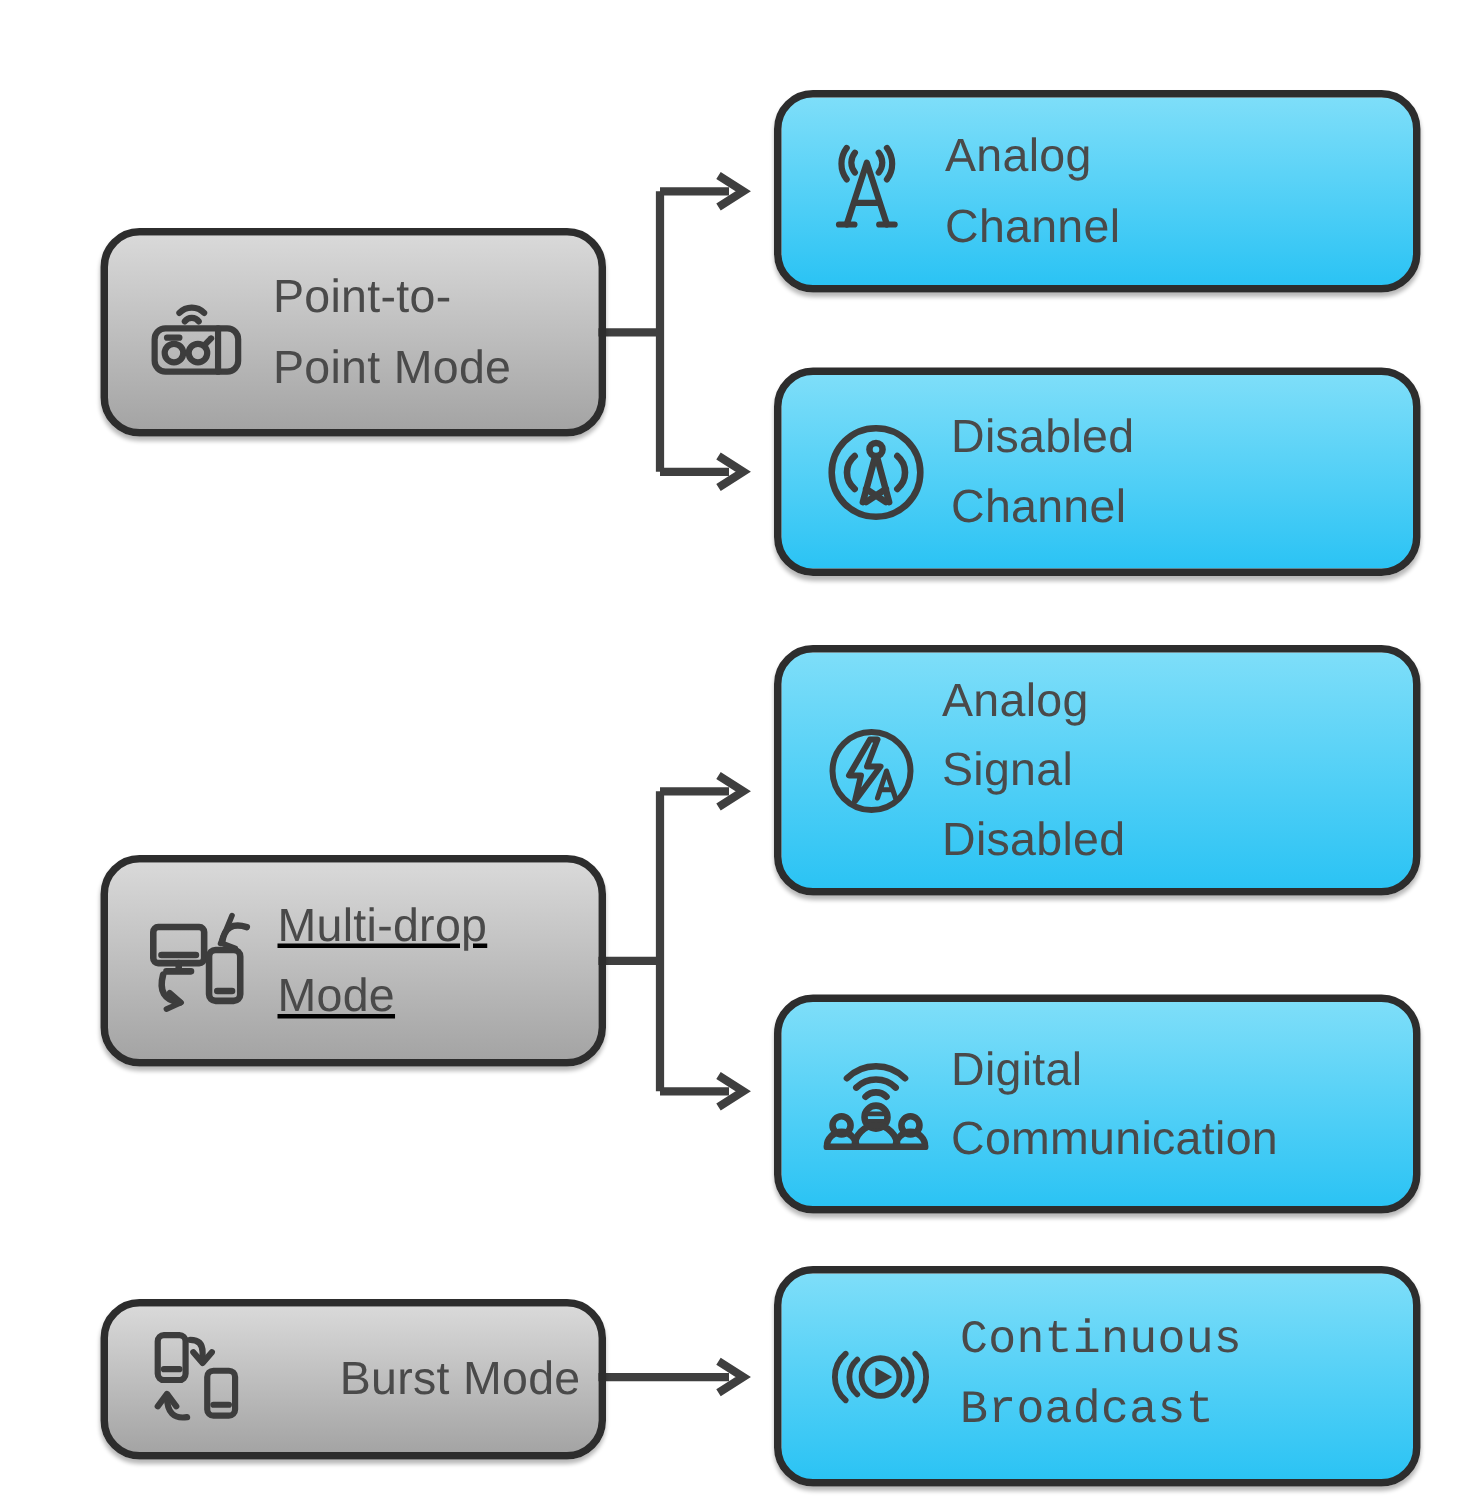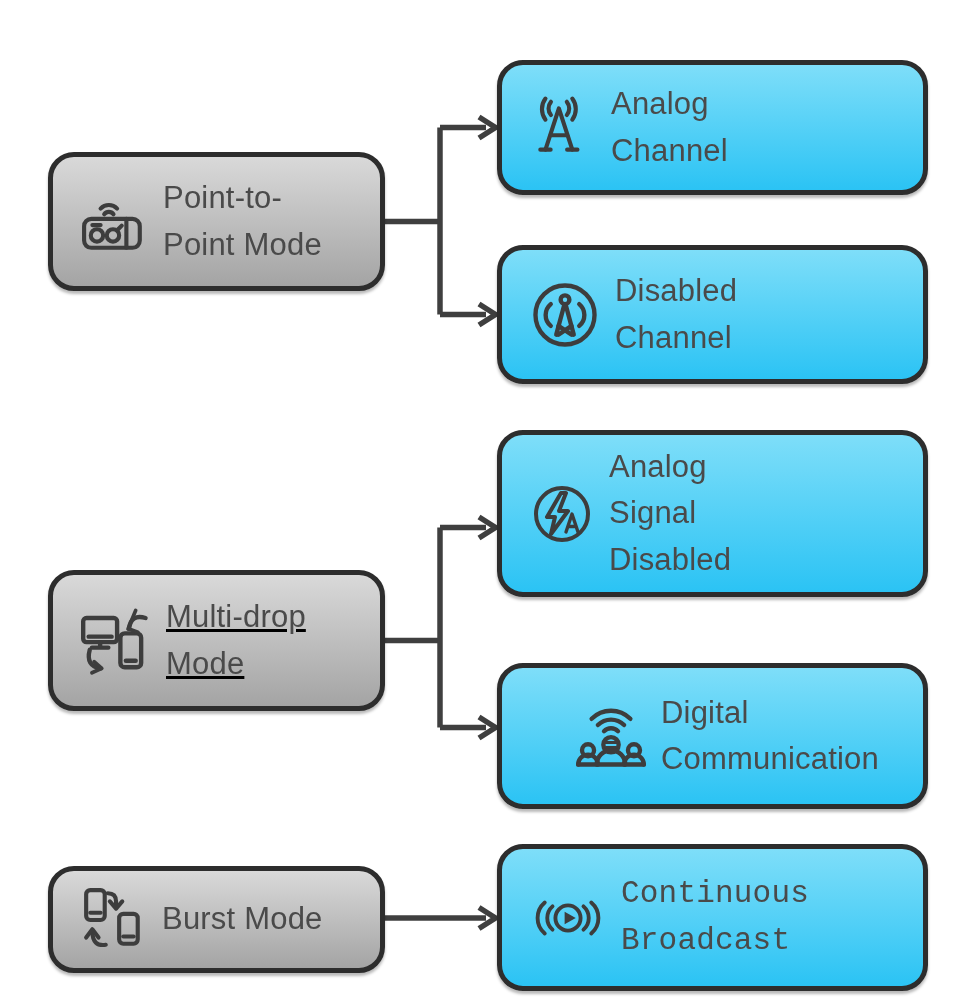--- a/index.html
+++ b/index.html
@@ -6,20 +6,21 @@
   .canvas {
     position:relative; width:976px; height:1006px; background:#ffffff;
     font-family:"Liberation Sans", sans-serif; overflow:hidden;
   }
   .node {
     position:absolute; box-sizing:border-box;
     display:flex; align-items:center; gap:15px;
     border:5px solid var(--border,#2d2d2d); border-radius:26px;
     padding:0 12px 0 28px;
     box-shadow:0 3px 3px rgba(0,0,0,0.28);
+    margin-left:19px;
   }
   .node.left  { background:linear-gradient(180deg, var(--node-left-top,#d9d9d9), var(--node-left-bottom,#a4a4a4)); }
   .node.right { background:linear-gradient(180deg, var(--node-right-top,#7edef9), var(--node-right-bottom,#2bc3f4)); }
   .label {
     font-size:31px; line-height:1.5; color:var(--text,#4a4a4a);
     font-weight:400; letter-spacing:0.2px;
   }
   .icon { color:var(--icon,#3d3d3d); flex:none; }
   .icon path, .icon rect, .icon circle, .icon line {
     stroke:currentColor; fill:none;
@@ -121,37 +122,37 @@
 
   <div class="node right" style="left:497px; top:430px; width:431px; height:167px;">
     <svg class="icon" width="64" height="64" viewBox="0 0 64 64">
       <circle cx="32" cy="32" r="26"></circle>
       <path d="M31 11 L17 35 H25 L21 52 L38 29 H29 L36 11 Z"></path>
       <path d="M36 50 L42 32 L48 50 M38.5 44.5 H45.5" style="stroke-width:3.4"></path>
     </svg>
     <div class="label w150">Analog Signal Disabled</div>
   </div>
 
-  <div class="node right" style="left:497px; top:663px; width:431px; height:146px;justify-content:flex-end;">
+  <div class="node right" style="left:497px; top:663px; width:431px; height:146px;">
     <svg class="icon" width="70" height="70" viewBox="0 0 64 64">
       <path d="M14.3 16.3 A25 25 0 0 1 49.7 16.3"></path>
       <path d="M20 22 A17 17 0 0 1 44 22"></path>
       <path d="M25.6 27.6 A9 9 0 0 1 38.4 27.6"></path>
       <circle cx="32" cy="40" r="7"></circle>
       <path d="M26 38 H38 M27.5 42.5 H36.5" style="stroke-width:2.8"></path>
       <path d="M19 58 A13 13 0 0 1 45 58"></path>
       <circle cx="11" cy="45" r="5.5"></circle>
       <circle cx="53" cy="45" r="5.5"></circle>
       <path d="M2 58 A9 9 0 0 1 20 58 M44 58 A9 9 0 0 1 62 58"></path>
       <path d="M2 58 H62"></path>
     </svg>
     <div class="label w250">Digital Communication</div>
   </div>
 
-  <div class="node left" style="left:48px; top:866px; width:337px; height:107px;">
+  <div class="node left" style="left:48px; top:866px; width:337px; height:107px;justify-content:space-between;">
     <svg class="icon" width="66" height="66" viewBox="0 0 64 64">
       <rect x="5" y="3" width="18" height="29" rx="4"></rect>
       <path d="M9 25 H19"></path>
       <rect x="37" y="26" width="18" height="29" rx="4"></rect>
       <path d="M41 48 H51"></path>
       <path d="M24 56 Q11 58 11 43"></path>
       <path d="M5 49 L11 41 L17 49"></path>
       <path d="M26 6 Q34 6 34 14 V19"></path>
       <path d="M28 14 L34 21 L40 14"></path>
     </svg>

